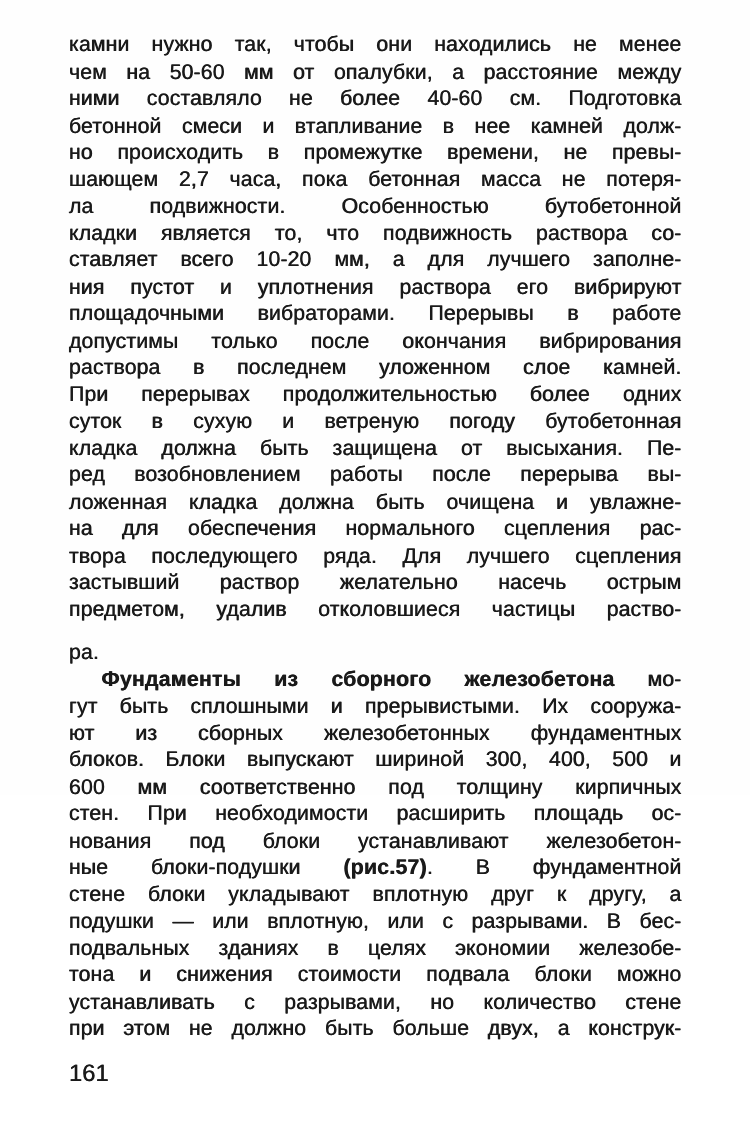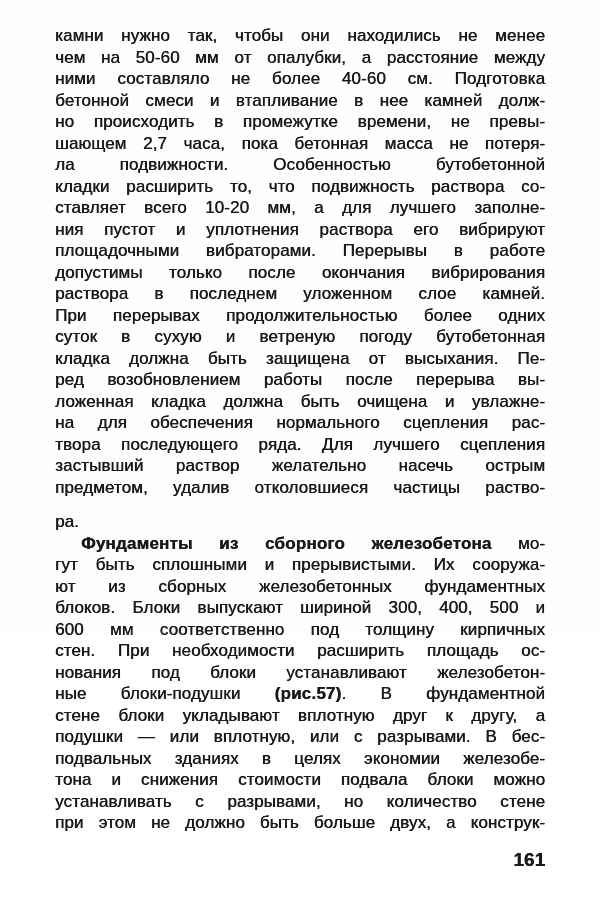--- a/index.html
+++ b/index.html
@@ -30,40 +30,39 @@
     text-align: justify;
     text-align-last: justify;
     white-space: normal;
   }
   .line.flush { text-align-last: left; margin-top: 13px; }
   .line.indent { text-indent: 26px; }
   .seg { }
   .seg.bold { font-weight: 700; letter-spacing: 0.2px; }
   .page-number {
     margin-top: 15px;
-    text-align: right;
     font-size: 19px;
-    font-weight: 700;
+    font-weight: 400;
     color: #1a1a1a;
     text-shadow: 0.45px 0 0 currentColor;
   }
 </style>
 </head>
 <body>
 
 <div class="page">
   <div class="text-column">
       <div class="line"><span class="seg">камни нужно так, чтобы они находились не менее</span></div>
       <div class="line"><span class="seg">чем на 50-60 мм от опалубки, а расстояние между</span></div>
       <div class="line"><span class="seg">ними составляло не более 40-60 см. Подготовка</span></div>
       <div class="line"><span class="seg">бетонной смеси и втапливание в нее камней долж-</span></div>
       <div class="line"><span class="seg">но происходить в промежутке времени, не превы-</span></div>
       <div class="line"><span class="seg">шающем 2,7 часа, пока бетонная масса не потеря-</span></div>
       <div class="line"><span class="seg">ла подвижности. Особенностью бутобетонной</span></div>
-      <div class="line"><span class="seg">кладки расширить то, что подвижность раствора со-</span></div>
+      <div class="line"><span class="seg">кладки является то, что подвижность раствора со-</span></div>
       <div class="line"><span class="seg">ставляет всего 10-20 мм, а для лучшего заполне-</span></div>
       <div class="line"><span class="seg">ния пустот и уплотнения раствора его вибрируют</span></div>
       <div class="line"><span class="seg">площадочными вибраторами. Перерывы в работе</span></div>
       <div class="line"><span class="seg">допустимы только после окончания вибрирования</span></div>
       <div class="line"><span class="seg">раствора в последнем уложенном слое камней.</span></div>
       <div class="line"><span class="seg">При перерывах продолжительностью более одних</span></div>
       <div class="line"><span class="seg">суток в сухую и ветреную погоду бутобетонная</span></div>
       <div class="line"><span class="seg">кладка должна быть защищена от высыхания. Пе-</span></div>
       <div class="line"><span class="seg">ред возобновлением работы после перерыва вы-</span></div>
       <div class="line"><span class="seg">ложенная кладка должна быть очищена и увлажне-</span></div>

